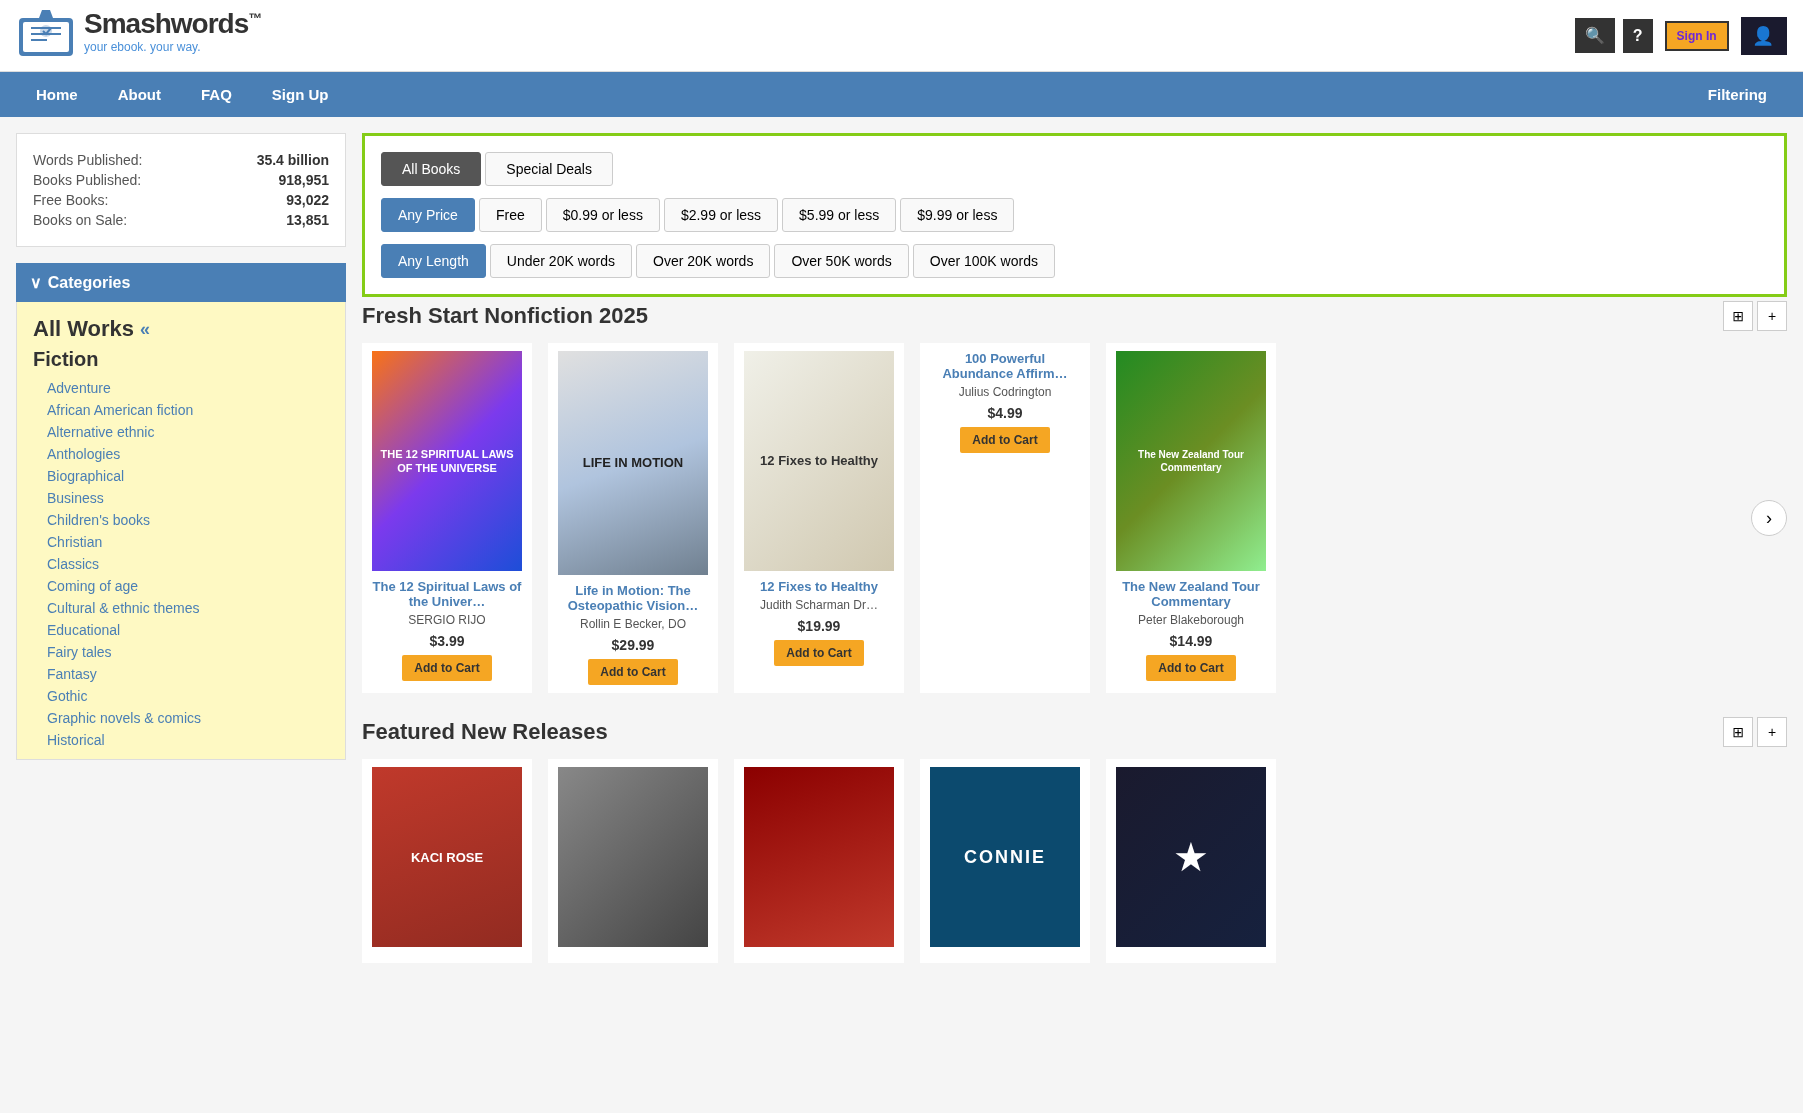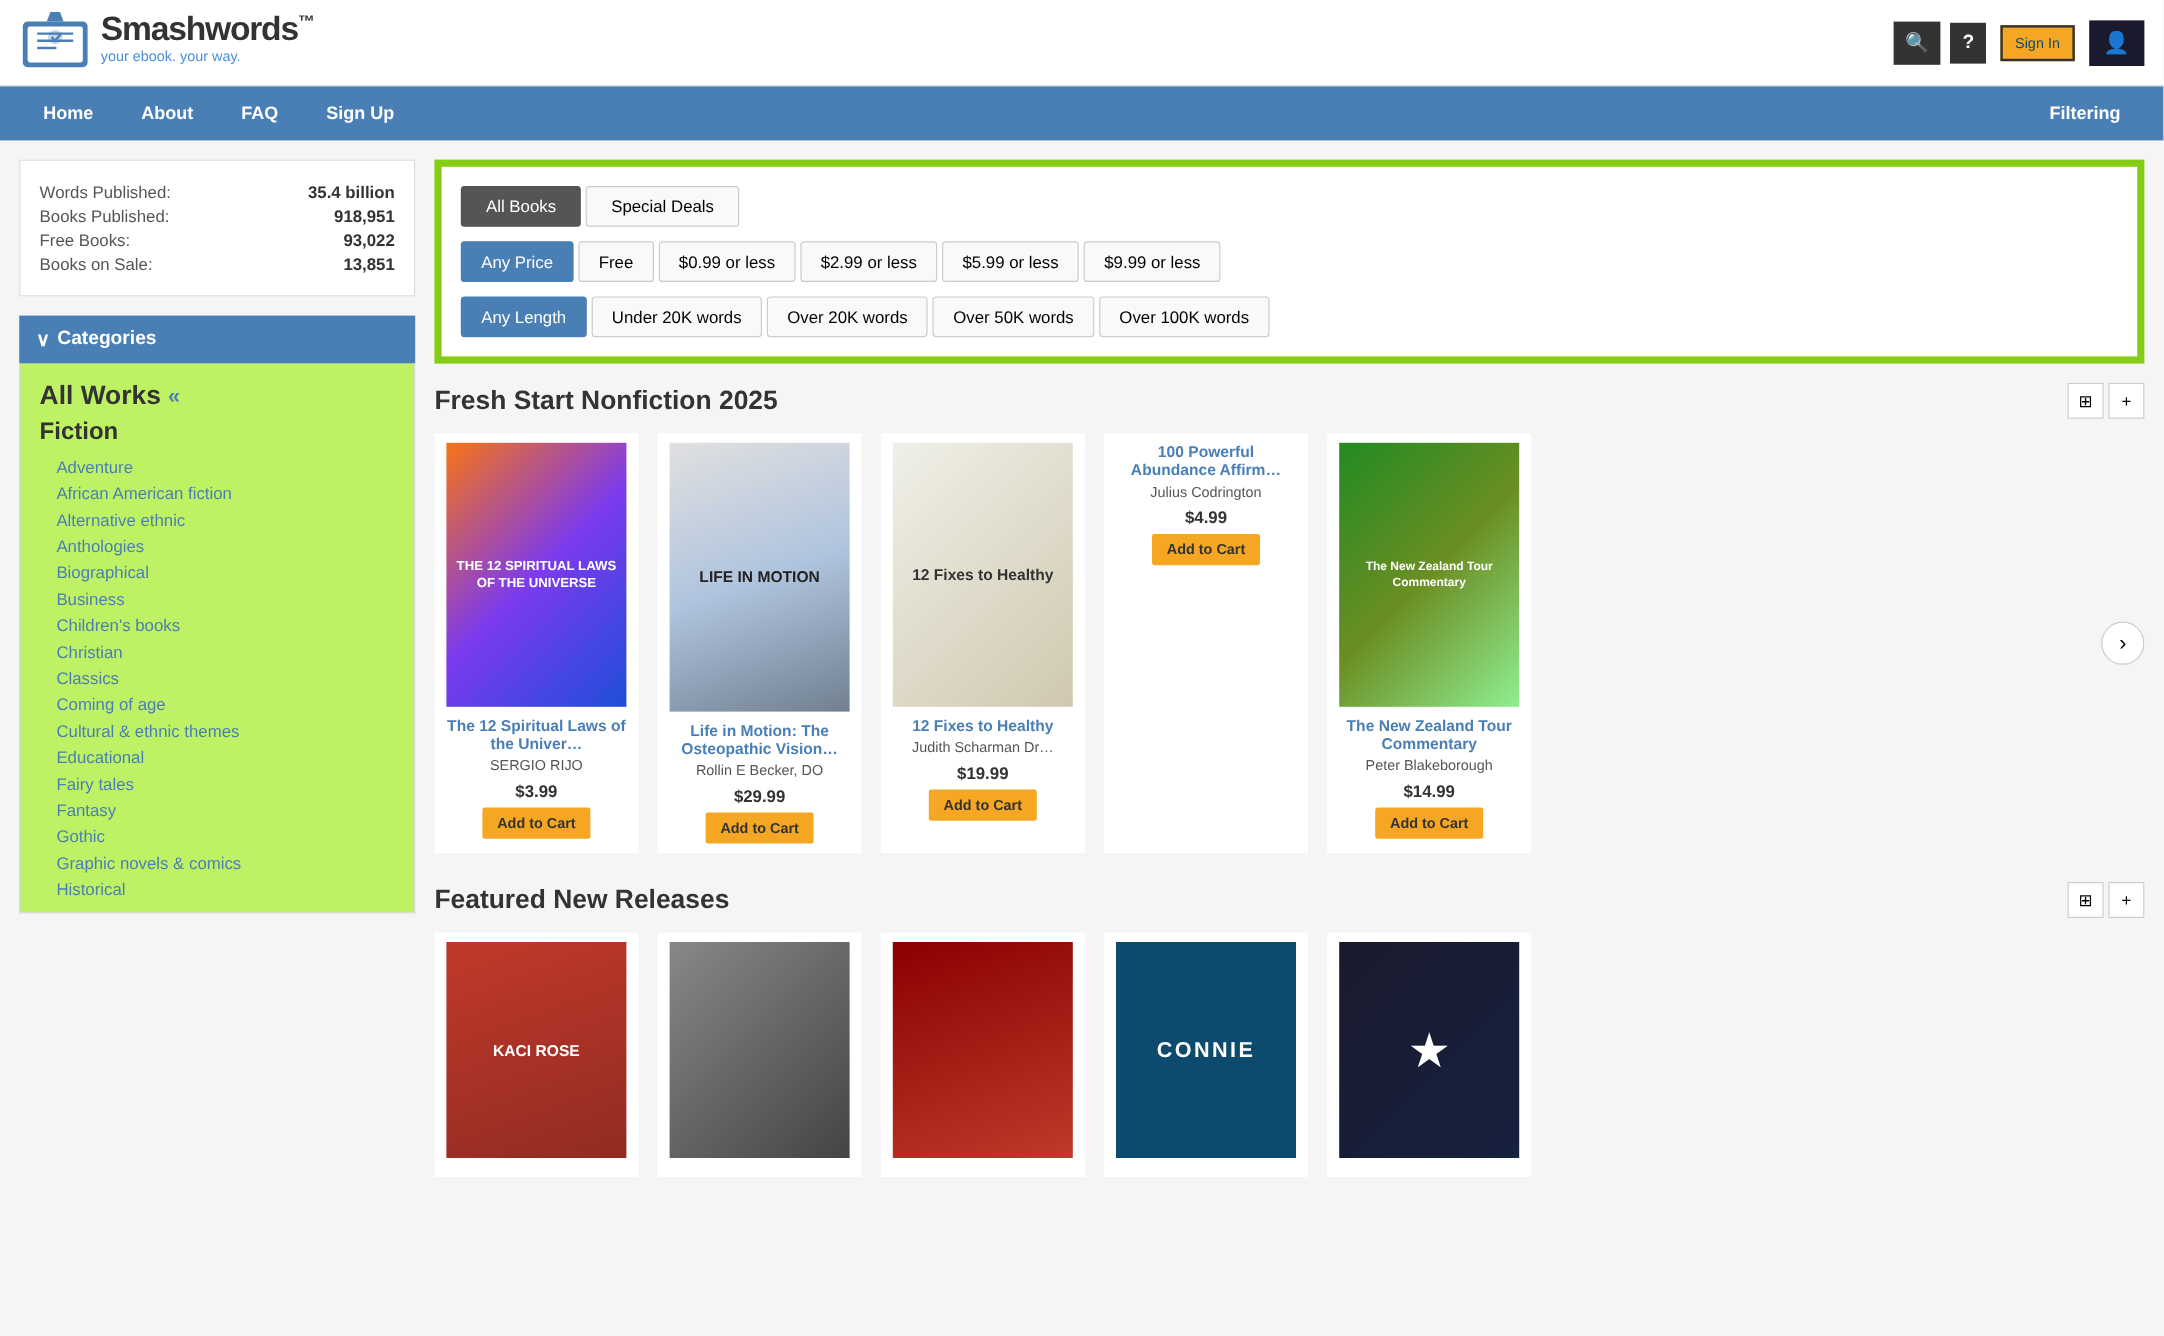--- a/index.html
+++ b/index.html
@@ -56,23 +56,23 @@
       cursor: pointer;
       color: #fff;
       font-size: 16px;
       font-weight: bold;
     }
     .signin-btn {
       background: #f5a623;
       border: 2px solid #333;
       padding: 6px 10px;
       cursor: pointer;
-      color: #0c4a6e;
+      color: #6d28d9;
       font-size: 12px;
-      font-weight: normal;
+      font-weight: bold;
     }
     .user-icon-btn {
       background: #1a1a2e;
       border: none;
       padding: 8px 12px;
       cursor: pointer;
       color: #fff;
       font-size: 18px;
     }
 
@@ -135,21 +135,21 @@
       padding: 10px 14px;
       font-size: 16px;
       font-weight: bold;
       cursor: pointer;
       display: flex;
       align-items: center;
       gap: 6px;
       margin-bottom: 0;
     }
     .categories-body {
-      background: #bef264;
+      background: #fef9c3;
       border: 1px solid #ddd;
       border-top: none;
       padding: 8px 0;
     }
     .all-works {
       font-size: 22px;
       font-weight: bold;
       padding: 6px 16px 4px 16px;
       display: flex;
       align-items: center;
@@ -168,23 +168,23 @@
       color: #4a7fb5;
       cursor: pointer;
     }
 
     
     .content-area { flex: 1; }
 
     
     .filter-section {
       background: #fff;
-      border: 6px solid #84cc16;
+      border: 3px solid #84cc16;
       padding: 16px;
-      margin-bottom: 16px;
+      margin-bottom: 4px;
     }
     .tab-row {
       display: flex;
       gap: 4px;
       margin-bottom: 12px;
     }
     .tab-btn {
       padding: 8px 20px;
       border: 1px solid #ccc;
       background: #f9f9f9;

